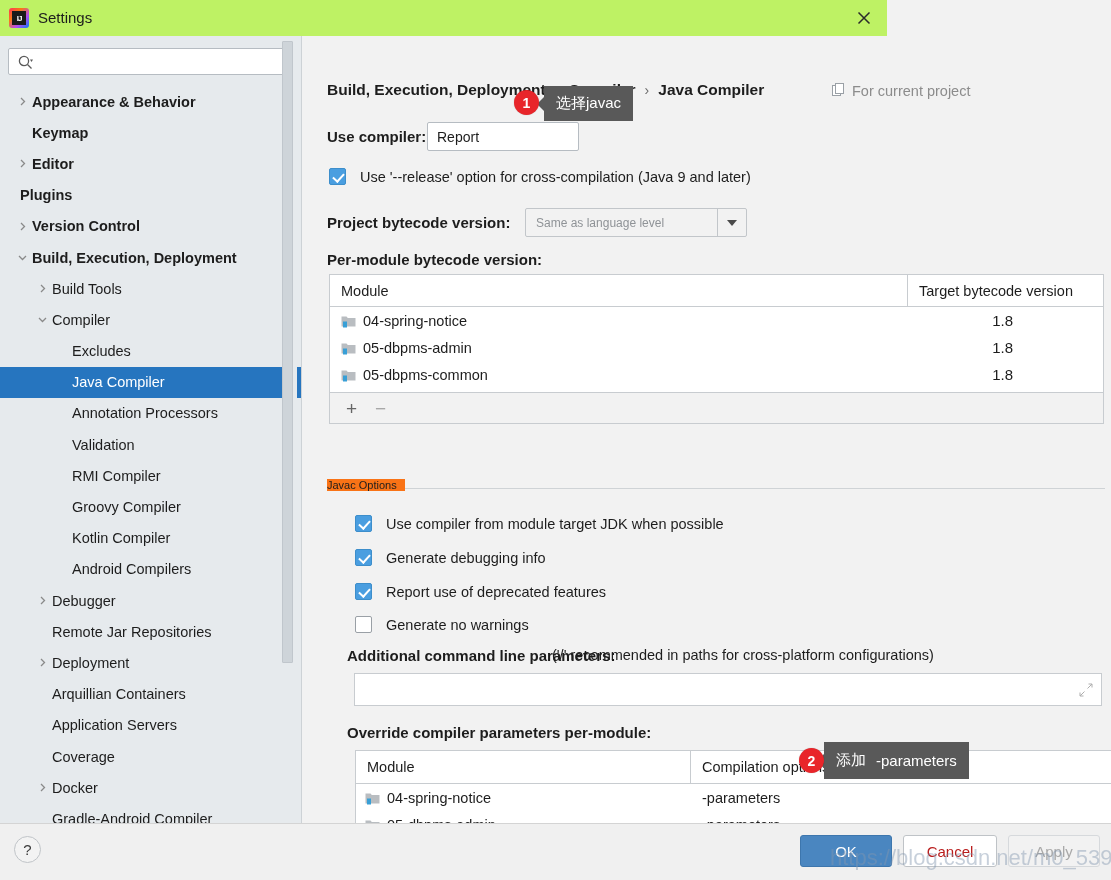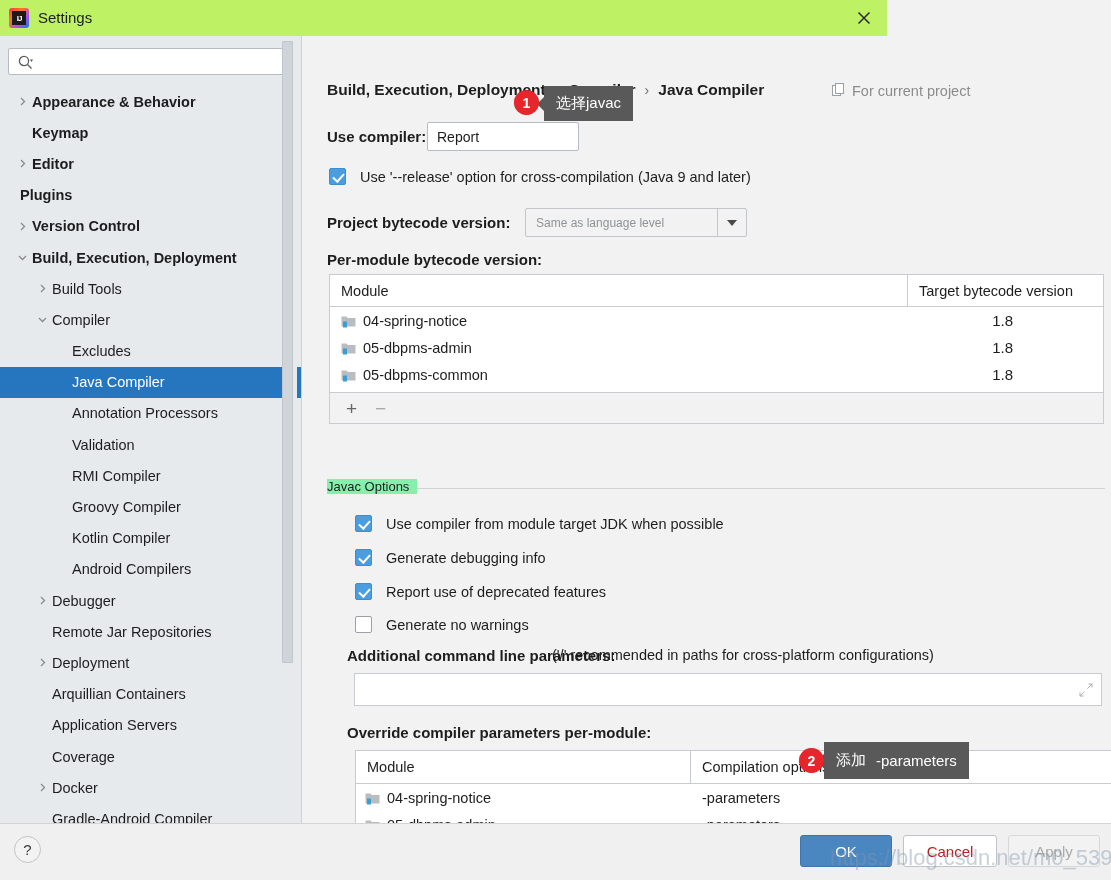--- a/index.html
+++ b/index.html
@@ -229,21 +229,21 @@
   }
   .foot-btn {
     font-size: 19px; color: #666; line-height: 1; cursor: pointer;
     user-select: none;
   }
   .foot-btn.dim { color: #a8a8a8; }
 
   
   .group-title {
     position: absolute; left: 24px; top: 443px;
-    font-size: 13px; color: #1d1d1d; background: #86efac;
+    font-size: 11px; color: #1d1d1d; background: #f97316;
     padding-right: 8px; z-index: 2;
   }
   .group-line {
     position: absolute; left: 24px; top: 452px; width: 778px; height: 1px;
     background: #cfd3d6;
   }
 
   .opt1 { left: 52px; top: 479px; }
   .opt2 { left: 52px; top: 513px; }
   .opt3 { left: 52px; top: 547px; }

